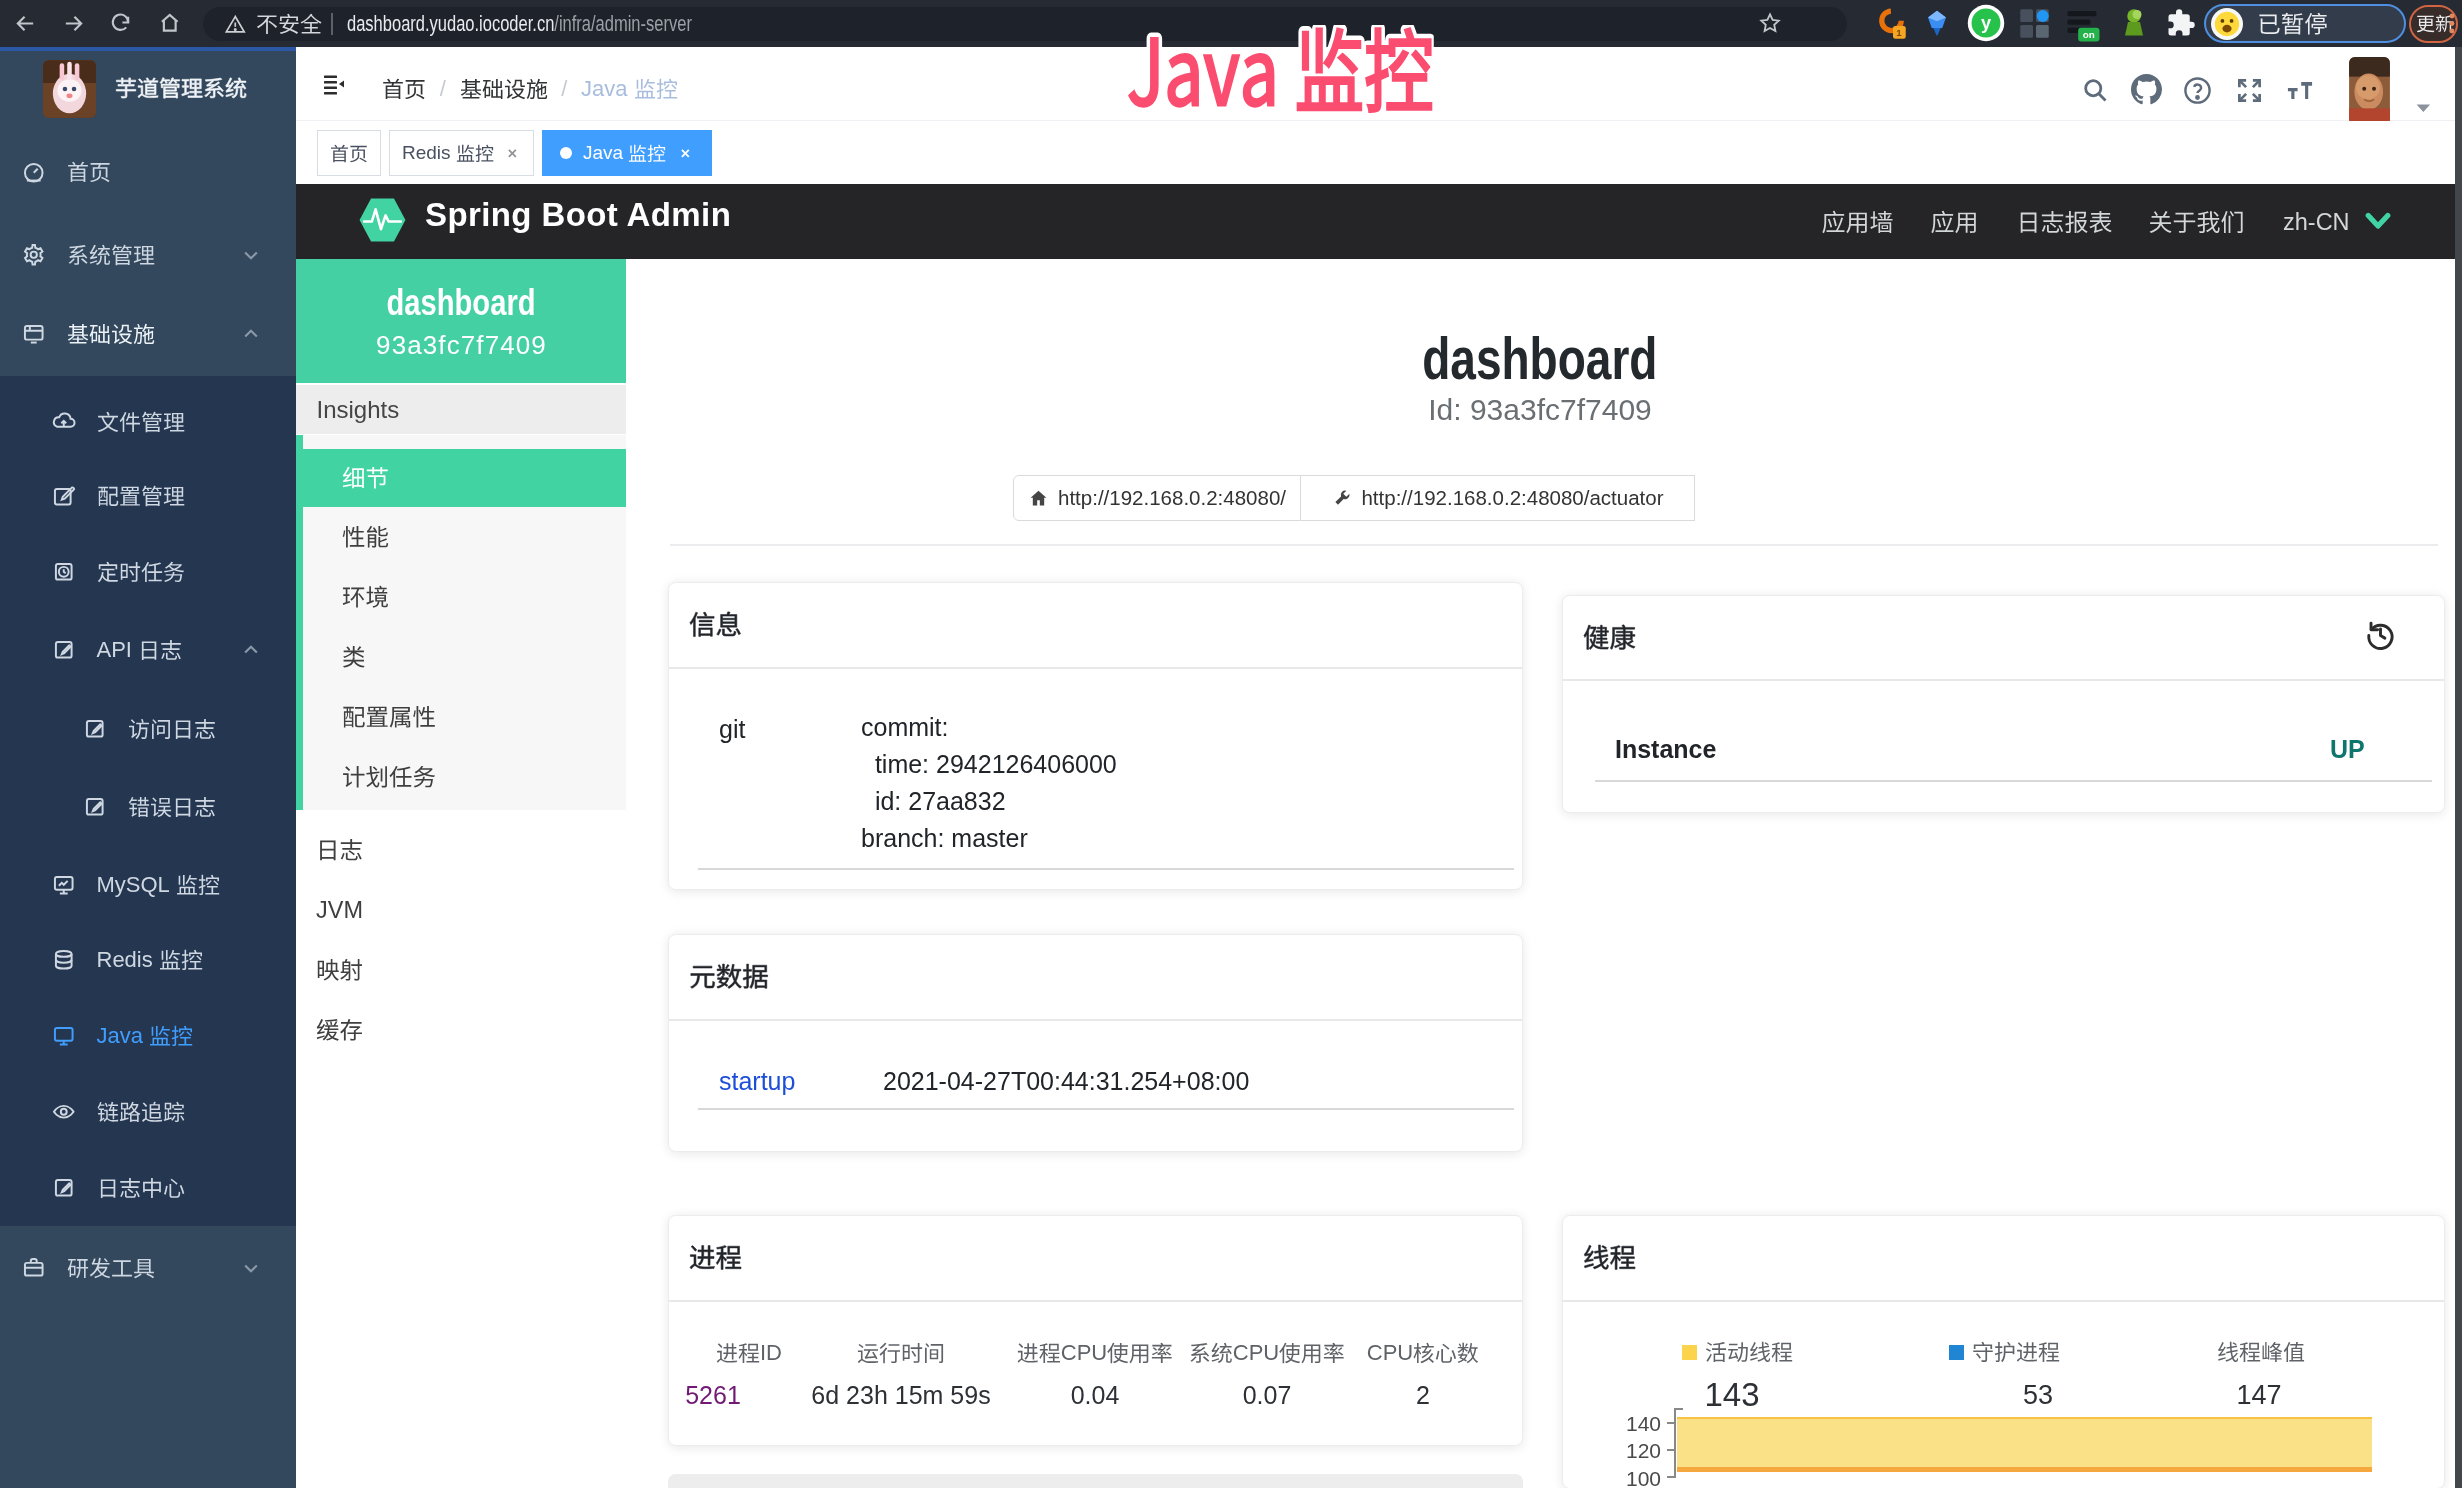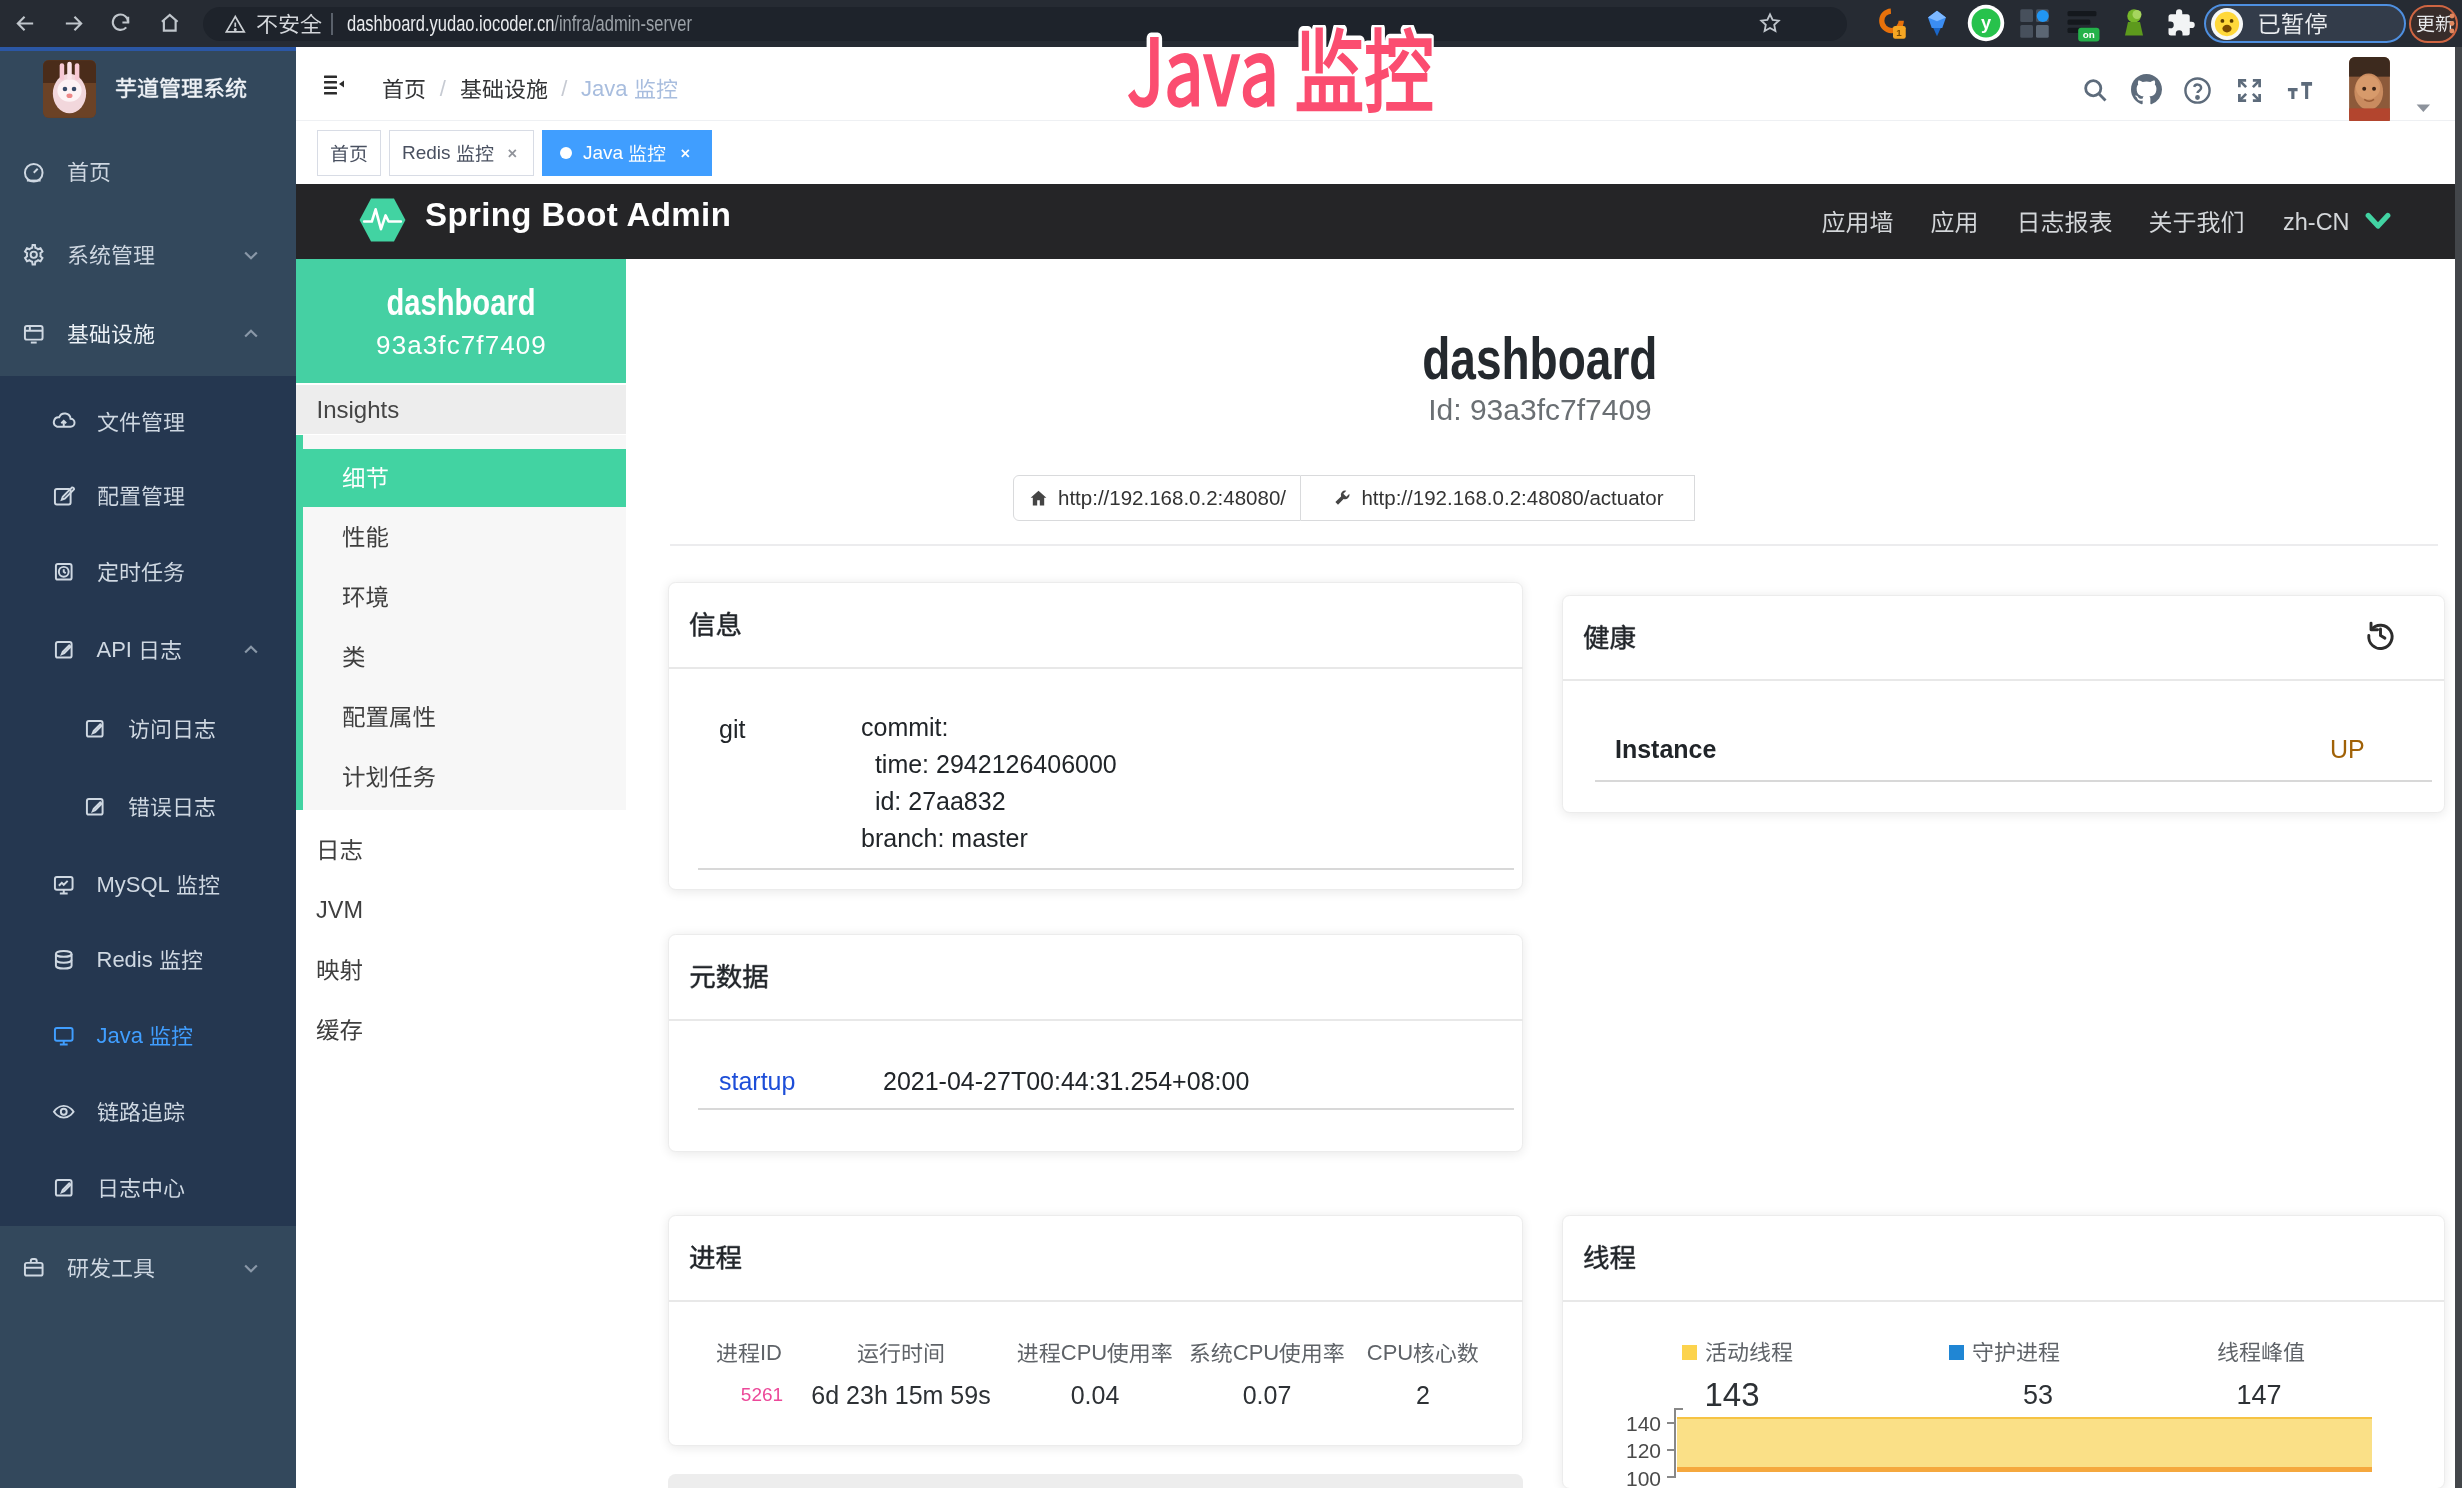--- a/index.html
+++ b/index.html
@@ -618,21 +618,21 @@
       </g>
     </svg>
   </div>
 <div class="abs" style="left:1563px;top:679px;width:881px;height:1.5px;background:#e8e8e8"></div>
 <svg class="abs" style="left:2363px;top:618px" width="35" height="35" viewBox="0 0 24 24" fill="none" stroke="#2c2c2c" stroke-width="2">
     <path d="M5.5 3.5V8h4.5" stroke-linecap="round" stroke-linejoin="round"></path>
     <path d="M5.8 7.8A8 8 0 1 1 4 12" stroke-linecap="round"></path>
     <path d="M12 7.5V12l3 1.8" stroke-linecap="round"></path>
   </svg>
 <div class="abs fx" style="left:1615px;top:728px;height:42px;font-size:25px;font-weight:bold;color:#212529">Instance</div>
-<div class="abs fx" style="left:2330px;top:728px;height:42px;font-size:25px;font-weight:normal;color:#a16207">UP</div>
+<div class="abs fx" style="left:2330px;top:728px;height:42px;font-size:25px;font-weight:bold;color:#0f766e">UP</div>
 <div class="abs" style="left:1595px;top:780px;width:837px;height:1.5px;background:#d8d8d8"></div>
 <div class="abs" style="left:668px;top:934px;width:855px;height:218px;background:#fff;border:0.8px solid #ececec;border-radius:7.6px;box-shadow:0 1.5px 10.6px rgba(0,0,0,0.09)"></div>
 <div class="abs fx" style="left:689px;top:934px;height:85px">
     <svg class="cj" style="width:80px;height:26.5px;color:#212529;" viewBox="0 0 300 100" fill="currentColor">
       <g stroke="currentColor" stroke-width="2">
         <use href="#u5143" x="0"></use>
         <use href="#u6570" x="100"></use>
         <use href="#u636E" x="200"></use>
       </g>
     </svg>
@@ -691,21 +691,21 @@
     </svg>
   </div>
 <div class="abs fx" style="left:1423px;top:1338px;height:30px;transform:translateX(-50%);font-size:22px;color:#5f6368">
     <span>CPU</span>
     <svg class="cj" style="width:66px;height:22px;color:#5f6368;" viewBox="0 0 300 100" fill="currentColor">
       <use href="#u6838" x="0"></use>
       <use href="#u5FC3" x="100"></use>
       <use href="#u6570" x="200"></use>
     </svg>
   </div>
-<div class="abs fx" style="left:762px;top:1380px;height:30px;transform:translateX(-50%);font-size:19px;color:#ec4899">
+<div class="abs fx" style="left:713px;top:1380px;height:30px;transform:translateX(-50%);font-size:25px;color:#701a75">
     <span>5261</span>
   </div>
 <div class="abs fx" style="left:901px;top:1380px;height:30px;transform:translateX(-50%);font-size:25px;color:#2d3135">
     <span>6d 23h 15m 59s</span>
   </div>
 <div class="abs fx" style="left:1095px;top:1380px;height:30px;transform:translateX(-50%);font-size:25px;color:#2d3135">
     <span>0.04</span>
   </div>
 <div class="abs fx" style="left:1267px;top:1380px;height:30px;transform:translateX(-50%);font-size:25px;color:#2d3135">
     <span>0.07</span>

